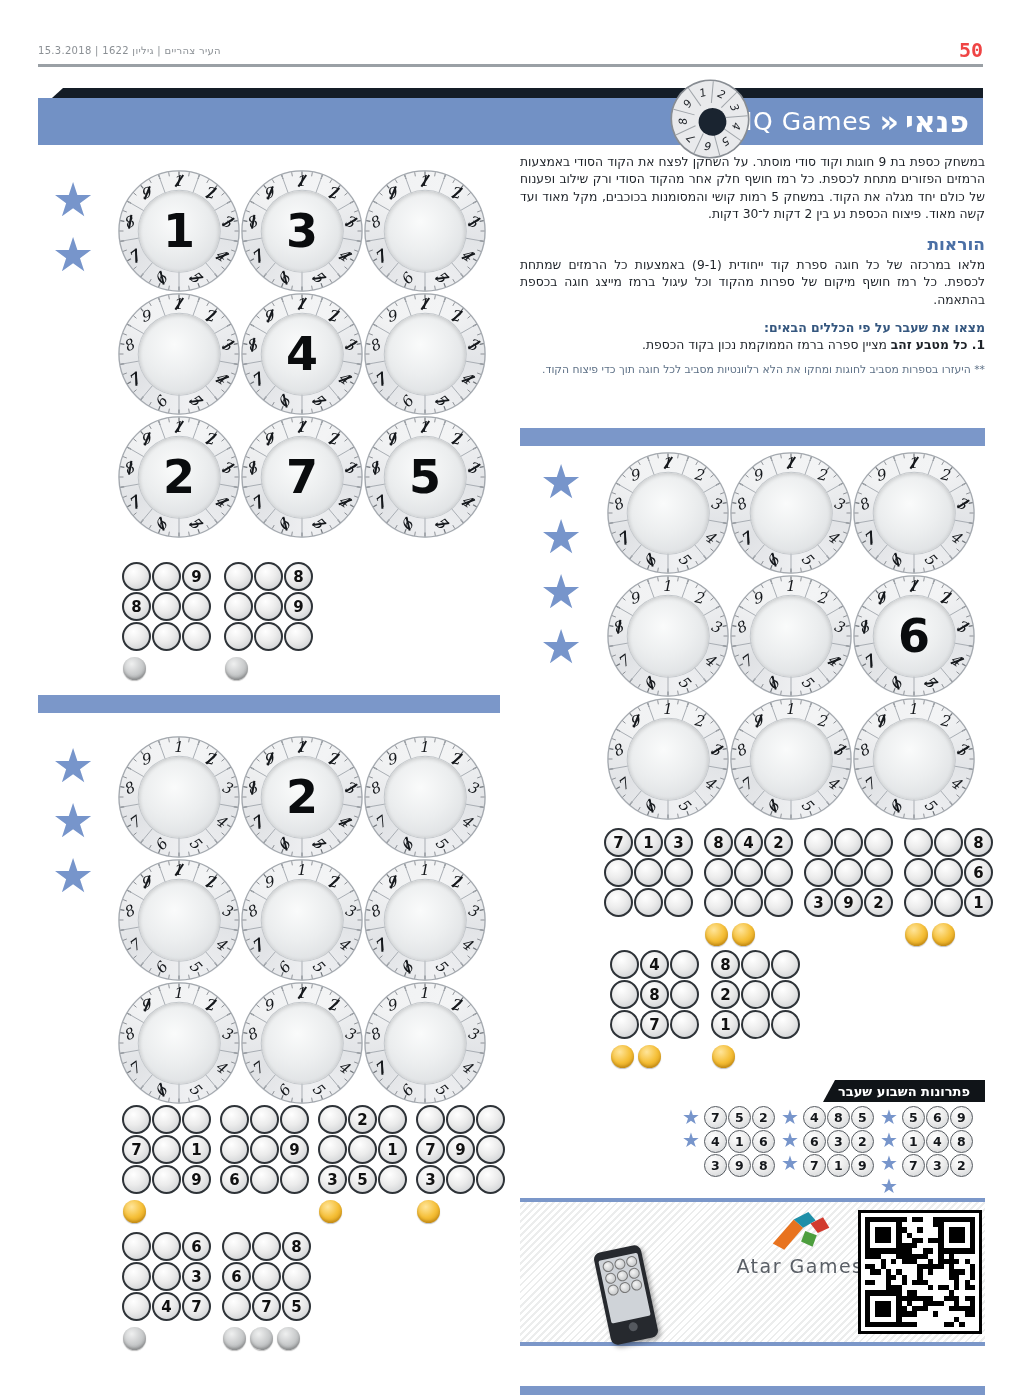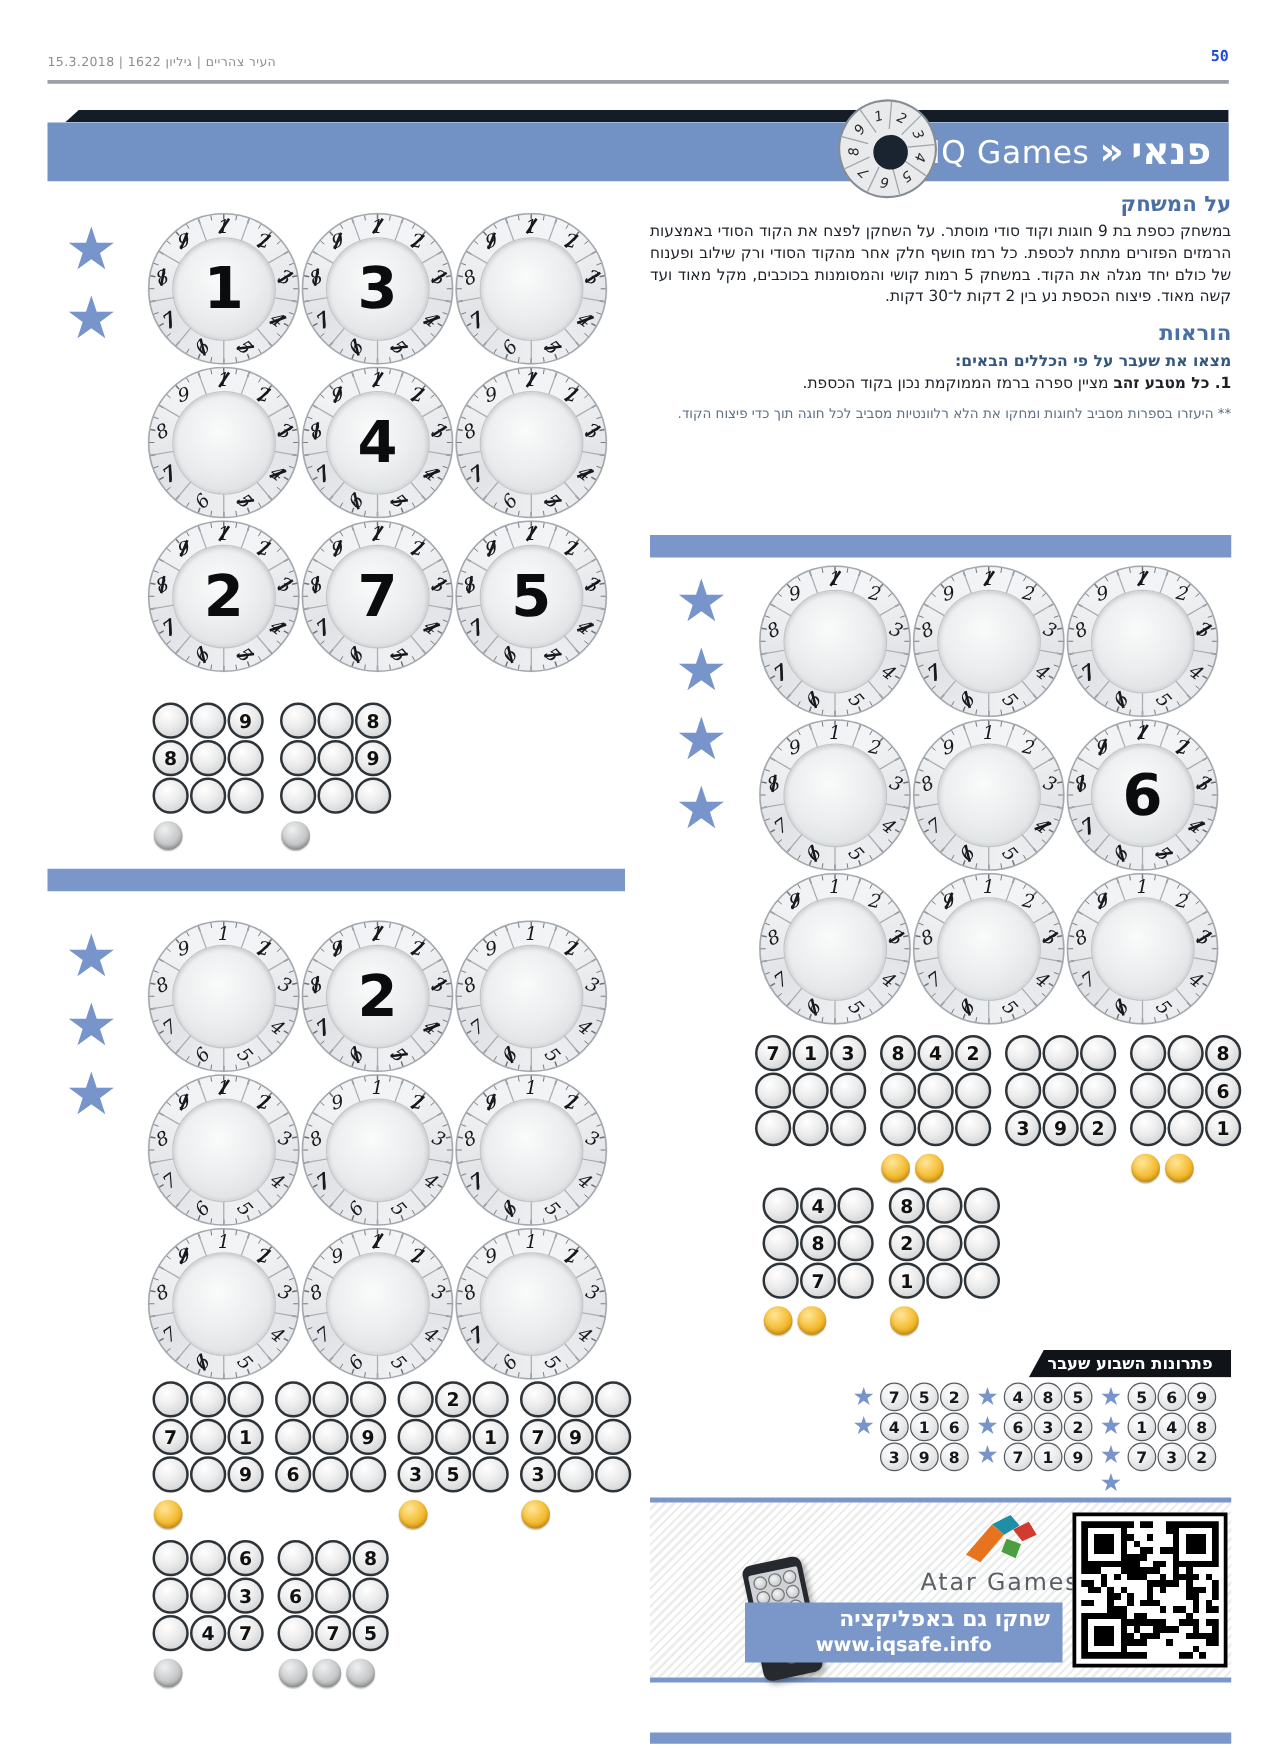--- a/index.html
+++ b/index.html
@@ -1,20 +1,20 @@
 <!DOCTYPE html>
 <html lang="he"><head>
 <meta charset="utf-8">
 <style>
   html,body{margin:0;padding:0;background:#fff;}
   #canvas{position:relative;width:1021px;height:1399px;margin:0 auto;background:#fff;overflow:hidden;
           font-family:"DejaVu Sans",sans-serif;}
   
   .meta{position:absolute;left:38px;top:45px;font-size:10px;color:#8a8f94;letter-spacing:.3px;}
-  .pagenum{position:absolute;right:38px;top:38px;font-size:12px;font-weight:700;color:#1d4ed8;font-family:"DejaVu Sans Mono",monospace;}
+  .pagenum{position:absolute;right:38px;top:38px;font-size:20px;font-weight:700;color:#ef4444;font-family:"DejaVu Sans Mono",monospace;}
   .toprule{position:absolute;left:38px;top:64px;width:945px;height:3px;background:#9aa0a5;}
   
   .band{position:absolute;left:38px;top:88px;width:945px;height:57px;}
   .band-dark{position:absolute;left:14px;right:0;top:0;height:10px;background:#141d27;clip-path:polygon(11px 0,100% 0,100% 100%,0 100%);}
   .band-blue{position:absolute;left:0;right:0;top:10px;height:47px;background:#7291c5;direction:rtl;display:flex;align-items:center;padding:0 14px;box-sizing:border-box;}
   .sec{font-size:30px;font-weight:700;color:#fff;margin-left:6px;}
   .chev{font-size:30px;font-weight:700;color:#fff;margin-left:8px;}
   .brand{font-size:25px;font-weight:400;color:#fff;letter-spacing:.5px;direction:ltr;}
   .band-dial{position:absolute;left:630px;top:-11px;width:84px;height:84px;}
   
@@ -131,23 +131,23 @@
             <text x="39.1" y="80.1" font-size="13" font-style="italic" fill="#23272c" text-anchor="middle" dominant-baseline="central" transform="rotate(200 39.1 80.1)">6</text>
             <text x="22.3" y="66.0" font-size="13" font-style="italic" fill="#23272c" text-anchor="middle" dominant-baseline="central" transform="rotate(240 22.3 66.0)">7</text>
             <text x="18.5" y="44.4" font-size="13" font-style="italic" fill="#23272c" text-anchor="middle" dominant-baseline="central" transform="rotate(280 18.5 44.4)">8</text>
             <text x="29.4" y="25.5" font-size="13" font-style="italic" fill="#23272c" text-anchor="middle" dominant-baseline="central" transform="rotate(320 29.4 25.5)">9</text>
             <circle cx="52" cy="54" r="16.5" fill="#1a2430"></circle>
           </g>
         </svg></div>
   </header>
 
   <section class="rtext" dir="rtl">
-    <h2>על המשחק</h2>
     <p>במשחק כספת בת 9 חוגות וקוד סודי מוסתר. על השחקן לפצח את הקוד הסודי באמצעות הרמזים הפזורים מתחת לכספת. כל רמז חושף חלק אחר מהקוד הסודי ורק שילוב ופענוח של כולם יחד מגלה את הקוד. במשחק 5 רמות קושי והמסומנות בכוכבים, מקל מאוד ועד קשה מאוד. פיצוח הכספת נע בין 2 דקות ל־30 דקות.</p>
     <h2>הוראות</h2>
+    <p>מלאו במרכזה של כל חוגה ספרת קוד ייחודית (9-1) באמצעות כל הרמזים שמתחת לכספת. כל רמז חושף מיקום של ספרות מהקוד וכל עיגול ברמז מייצג חוגה בכספת בהתאמה.</p>
     <p class="rulehead">מצאו את שעבר על פי הכללים הבאים:</p>
     <p class="rule"><b>1. כל מטבע זהב</b><span> מציין ספרה ברמז הממוקמת נכון בקוד הכספת.</span></p>
     <p class="foot">** היעזרו בספרות מסביב לחוגות ומחקו את הלא רלוונטיות מסביב לכל חוגה תוך כדי פיצוח הקוד.</p>
   </section>
 
   <div class="divider div-right"></div>
   <div class="divider div-left"></div>
 
   <div class="stars" id="stars-0">
       <span class="star">★</span>
@@ -2118,24 +2118,20 @@
       <div class="phone-btn"></div>
     </div>
     <div class="adlogo">
       <svg viewBox="0 0 60 42">
         <polygon points="4,32 24,9 33,17 15,38" fill="#e8731f"></polygon>
         <polygon points="24,9 38,2 45,10 33,17" fill="#1f8fa8"></polygon>
         <polygon points="40,13 52,7 58,17 47,22" fill="#d23b2f"></polygon>
         <polygon points="35,20 46,24 42,35 31,30" fill="#4d9e3e"></polygon>
       </svg>
       <div class="adbrand">Atar Games</div>
-    </div>
-    <div class="ribbon">
-      <div class="l1">שחקו גם באפליקציה</div>
-      <div class="l2">www.iqsafe.info</div>
     </div>
     <div class="qr-box">
         <div id="qr">
           <svg viewBox="0 0 105 105" shape-rendering="crispEdges">
             <rect width="100%" height="100%" fill="#fff"></rect>
             <rect x="0" y="0" width="35" height="35" fill="#000"></rect>
             <rect x="5" y="5" width="25" height="25" fill="#fff"></rect>
             <rect x="10" y="10" width="15" height="15" fill="#000"></rect>
             <rect x="70" y="0" width="35" height="35" fill="#000"></rect>
             <rect x="75" y="5" width="25" height="25" fill="#fff"></rect>

